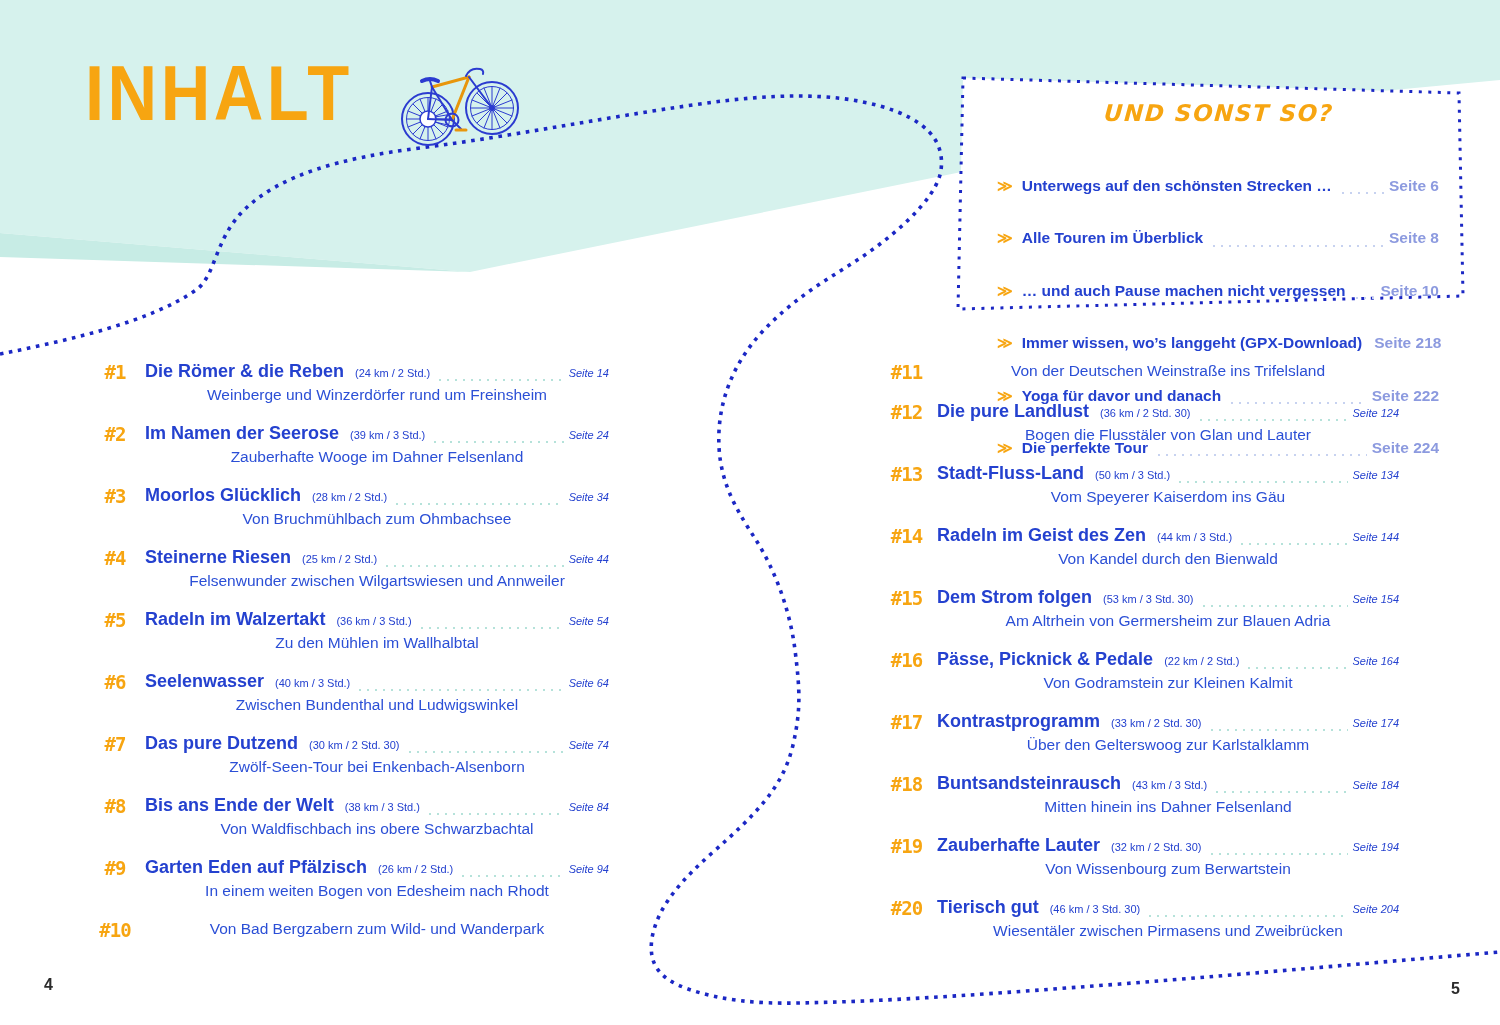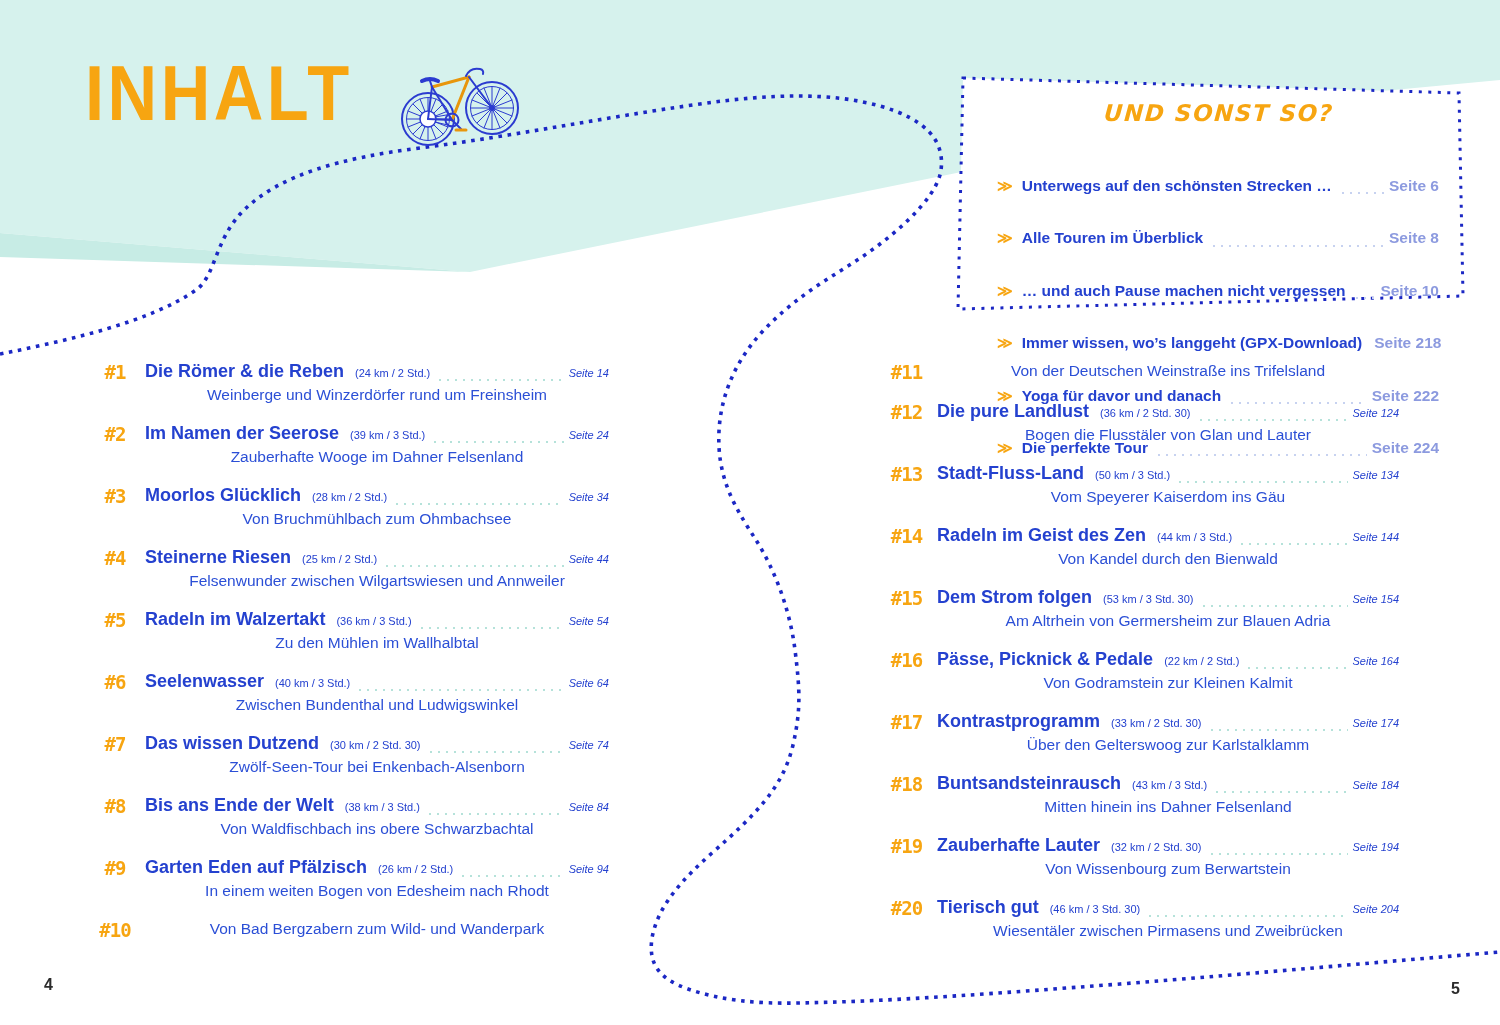--- a/index.html
+++ b/index.html
@@ -280,21 +280,21 @@
         <span class="t-page">Seite 64</span>
       </div>
       <div class="t-sub">Zwischen Bundenthal und Ludwigswinkel</div>
     </div>
   </div>
 
   <div class="tour">
     <div class="t-num">#7</div>
     <div class="t-main">
       <div class="t-line">
-        <span class="t-title">Das wissen Dutzend</span>
+        <span class="t-title">Das pure Dutzend</span>
         <span class="t-detail">(30 km / 2 Std. 30)</span>
         <span class="t-leader"></span>
         <span class="t-page">Seite 74</span>
       </div>
       <div class="t-sub">Zwölf-Seen-Tour bei Enkenbach-Alsenborn</div>
     </div>
   </div>
 
   <div class="tour">
     <div class="t-num">#8</div>

